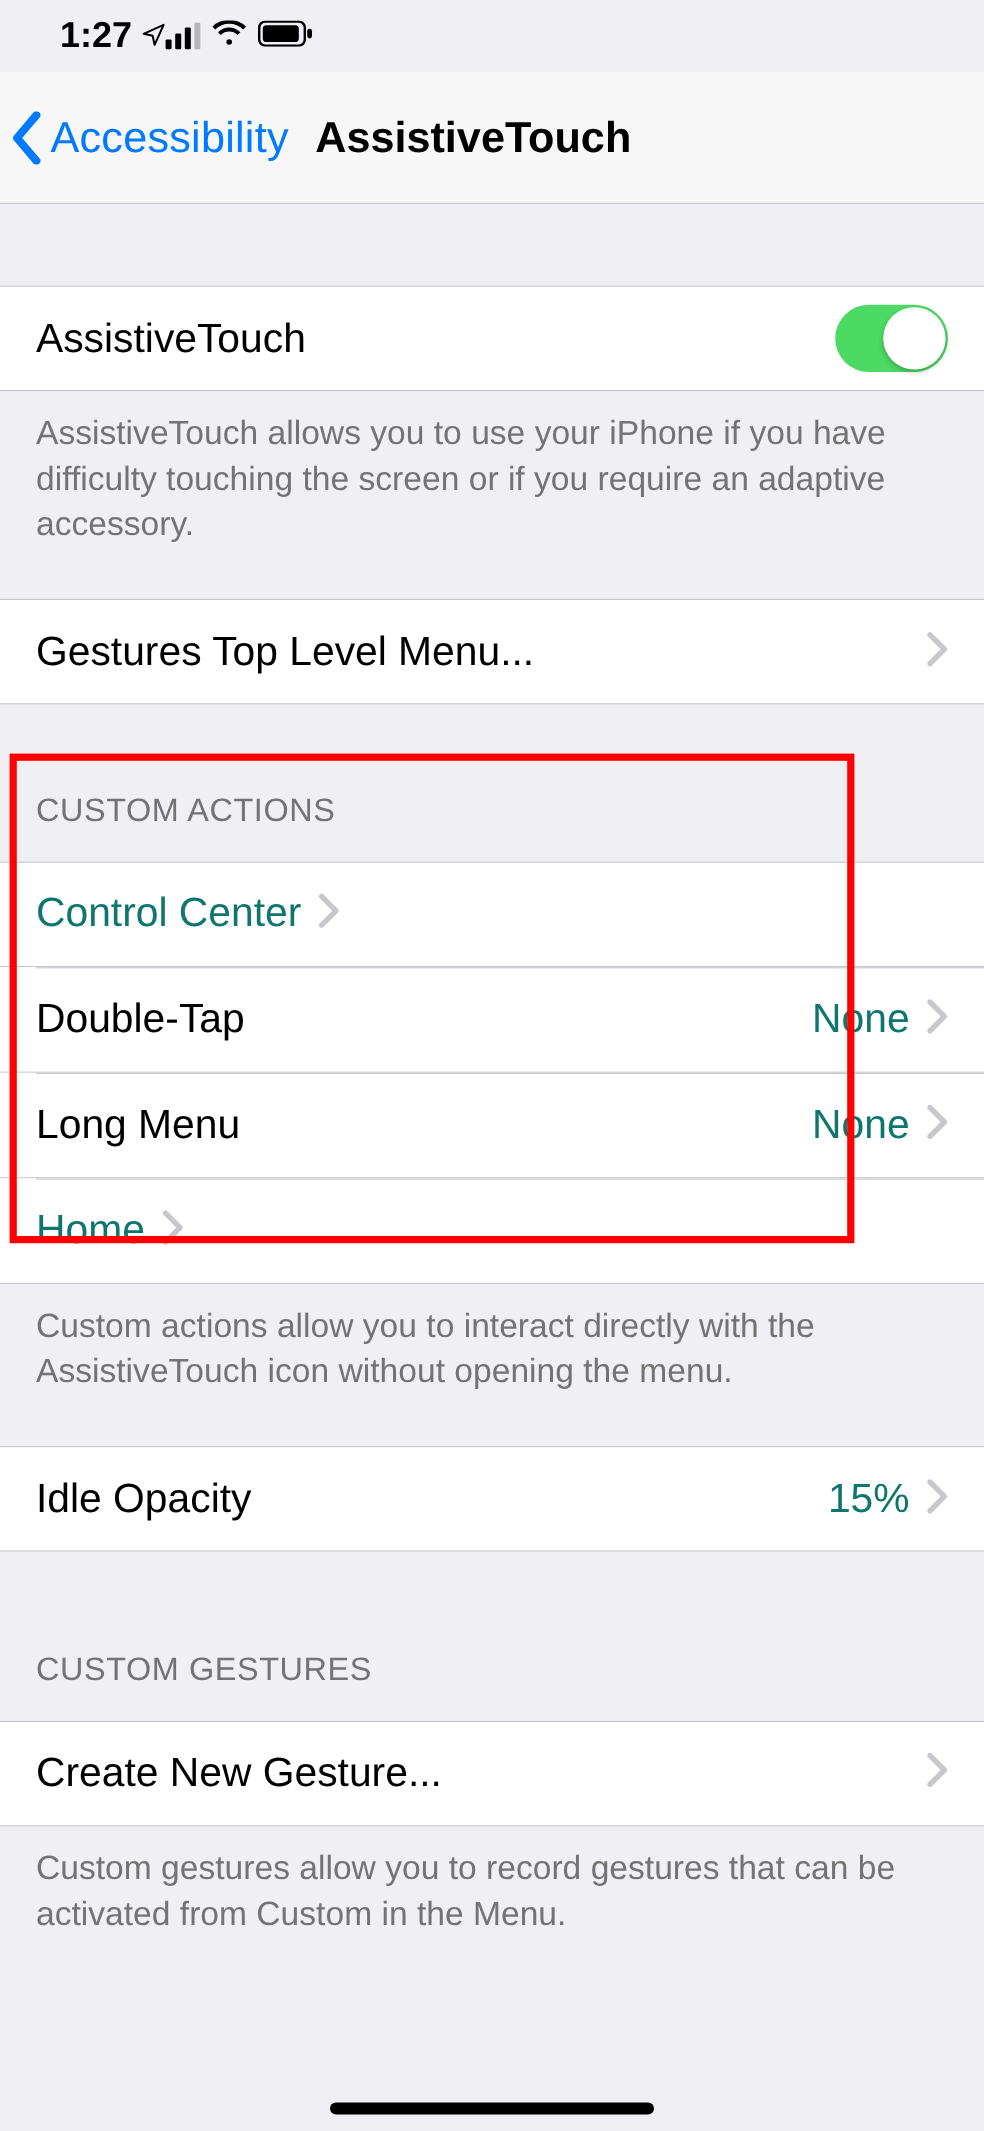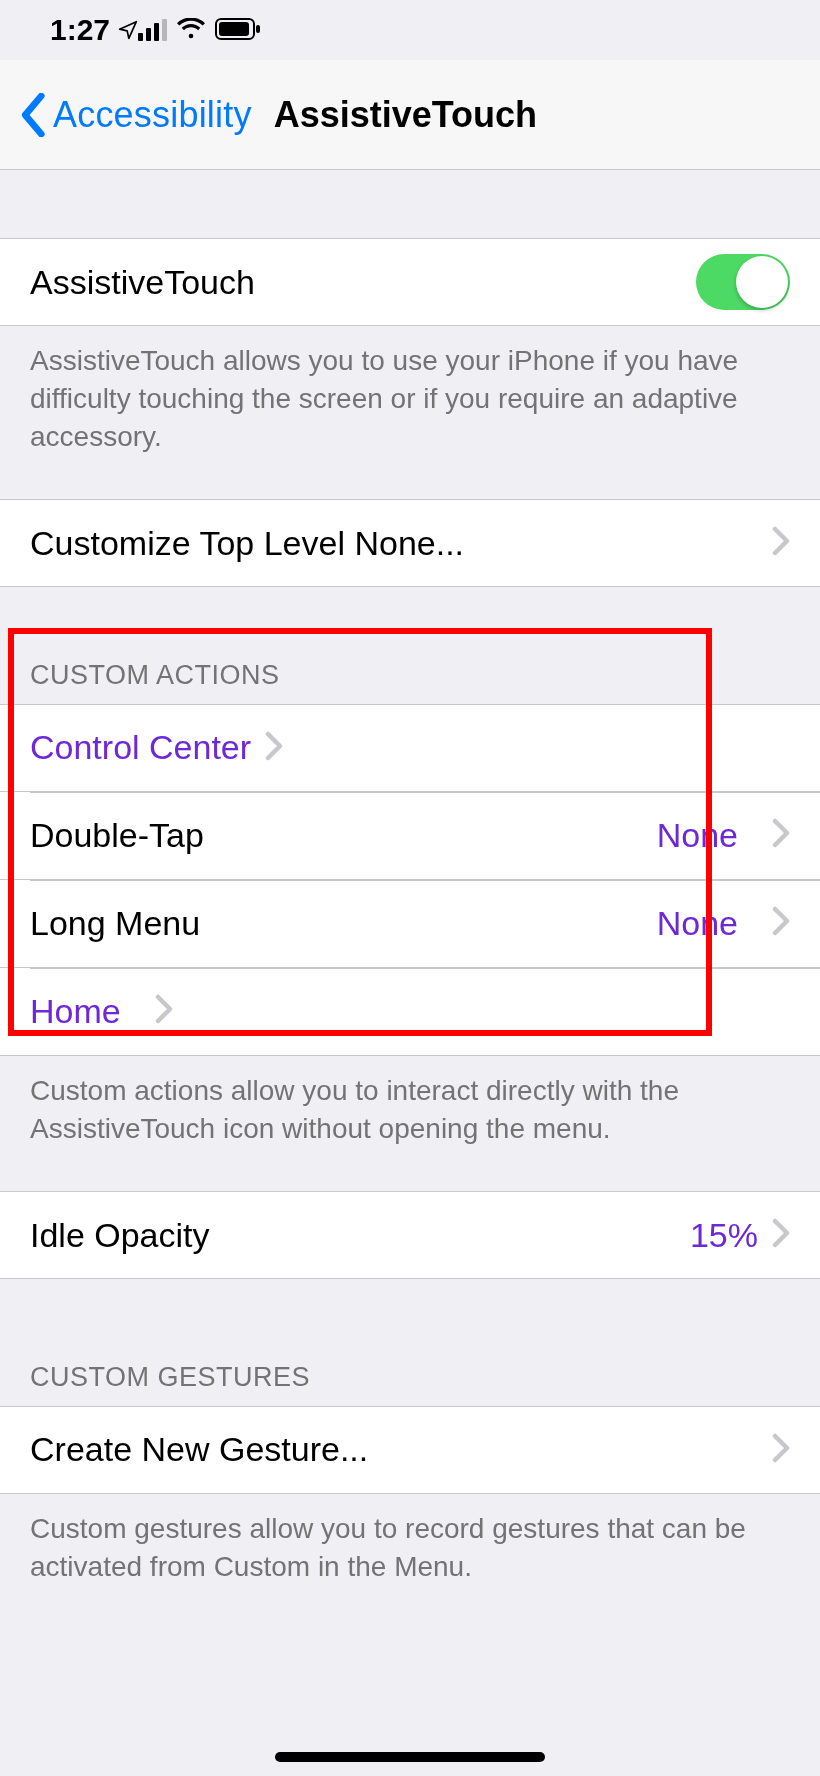--- a/index.html
+++ b/index.html
@@ -25,21 +25,21 @@
   .status-left { display: flex; align-items: center; gap: 8px; }
   .status-right { display: flex; align-items: center; gap: 10px; }
   .loc-icon { display:inline-block; }
 
   
   .nav-bar {
     height: 110px;
     border-bottom: 1px solid #c8c7cc;
     display: flex;
     align-items: center;
-    padding: 0 19px;
+    padding: 0 8px;
     gap: 4px;
     background: #f7f7f8;
   }
   .back-chevron {
     color: #007aff;
     display:flex; align-items:center;
   }
   .back-label {
     color: #007aff;
     font-size: 36px;
@@ -57,50 +57,50 @@
   .group { }
   .cell {
     background: #fff;
     min-height: 88px;
     display: flex;
     align-items: center;
     padding: 0 30px;
     border-top: 1px solid #c8c7cc;
     border-bottom: 1px solid #c8c7cc;
   }
-  .group .cell + .cell { border-top: none; gap: 20px; }
+  .group .cell + .cell { border-top: none; }
   .cell-inner-divider .cell + .cell { border-top: none; position: relative;}
   .cell-inner-divider .cell + .cell::before{
     content:"";
     position:absolute; left:30px; right:0; top:0; height:1px; background:#c8c7cc;
   }
   .cell .label {
     font-size: 34px;
     flex: 1;
   }
   .cell .value {
     font-size: 34px;
-    color: #6d28d9;
+    color: #0f766e;
     margin-right: 14px;
   }
   .cell .chev {
     color: #c7c7cc;
   }
 
   .footer-text, .header-text {
     font-size: 28px;
     color: #737373;
     padding: 16px 30px 10px 30px;
     line-height: 1.35;
   }
   .header-text {
     text-transform: uppercase;
     letter-spacing: 0.5px;
     padding-top: 34px;
-    padding-bottom: 10px;
+    padding-bottom: 24px;
     font-size: 27px;
   }
 
   
   .toggle {
     width: 94px; height: 56px;
     background: #4cd964;
     border-radius: 30px;
     position: relative;
     flex-shrink: 0;
@@ -193,21 +193,21 @@
     <span class="label">AssistiveTouch</span>
     <span class="toggle">
         <span class="knob"></span>
       </span>
   </div>
 </div>
 <div class="footer-text">AssistiveTouch allows you to use your iPhone if you have difficulty touching the screen or if you require an adaptive accessory.</div>
 
 <div class="group" style="margin-top:34px">
   <div class="cell">
-    <span class="label">Customize Top Level None...</span>
+    <span class="label">Gestures Top Level Menu...</span>
     <span class="chev">
       <svg width="18" height="30" viewBox="0 0 12 20">
           <polyline points="2,2 10,10 2,18" fill="none" stroke="#c7c7cc" stroke-width="3" stroke-linecap="round" stroke-linejoin="round"></polyline>
         </svg>
     </span>
   </div>
 </div>
 
 <div class="header-text" style="margin-top:36px">Custom Actions</div>
 <div class="group cell-inner-divider">

